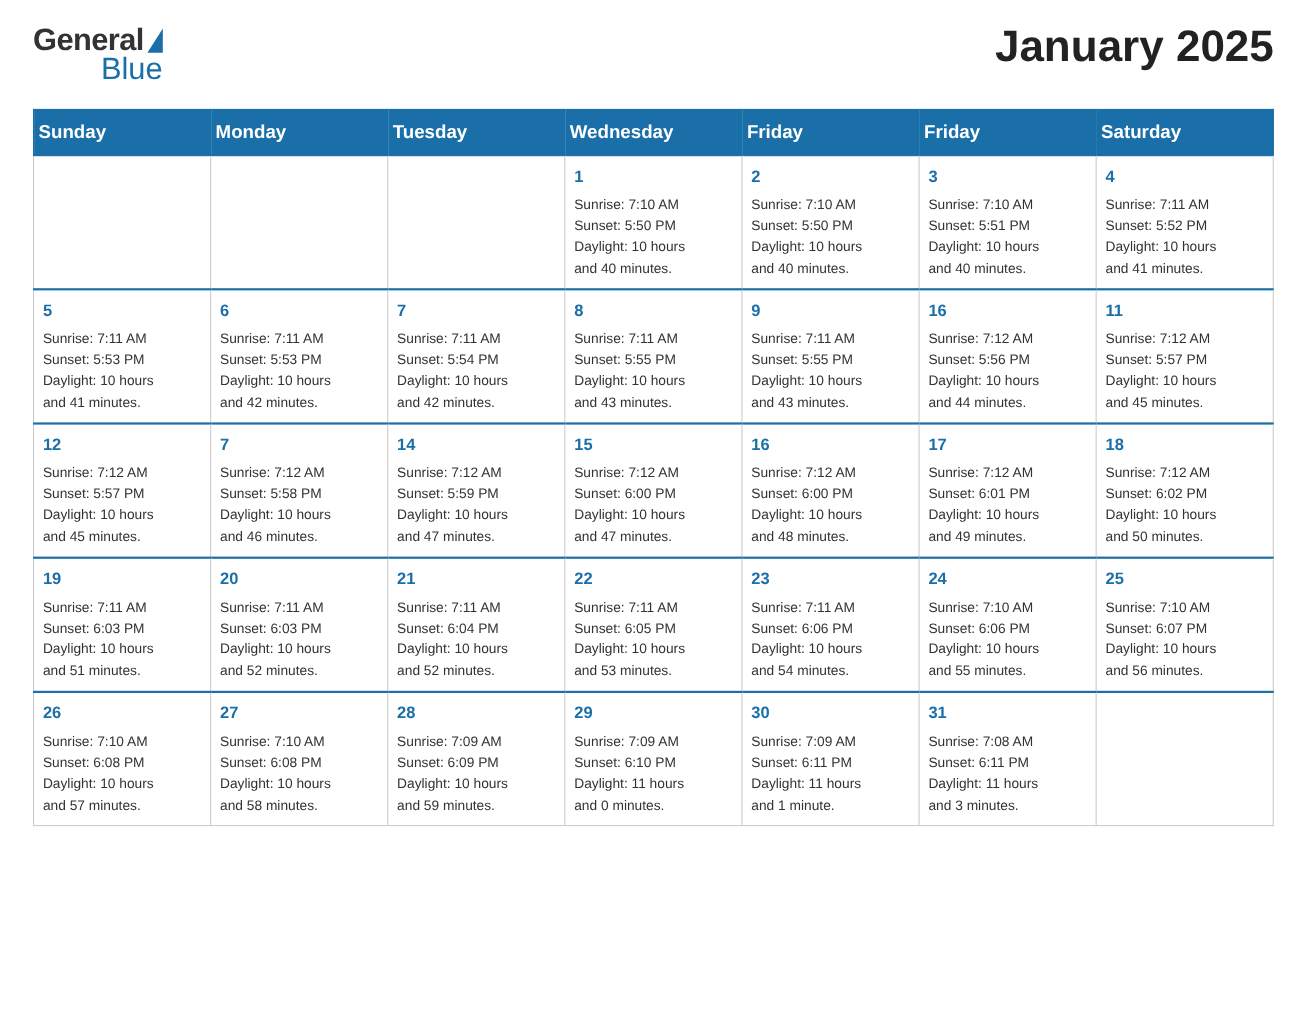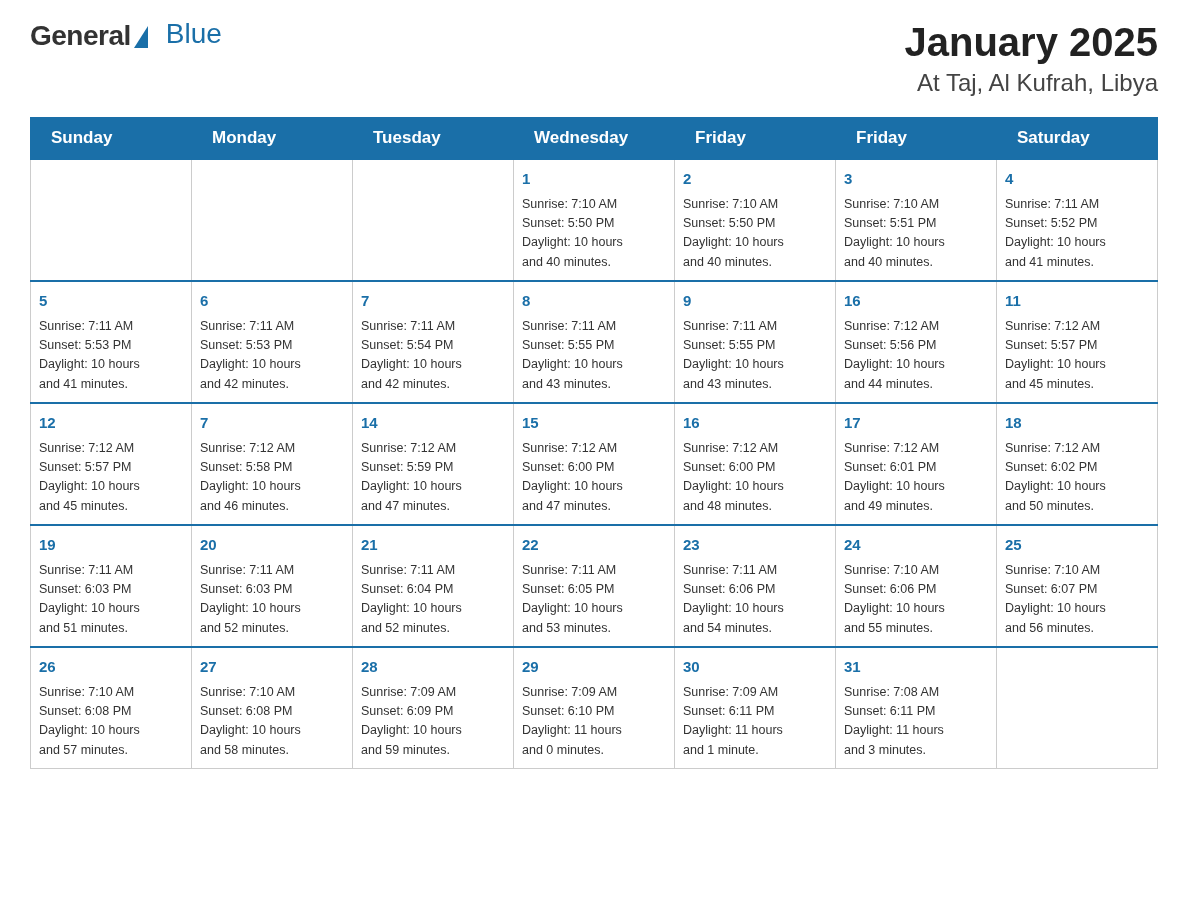--- a/index.html
+++ b/index.html
@@ -11,23 +11,22 @@
       padding: 20px 30px;
     }
     .header {
       display: flex;
       justify-content: space-between;
       align-items: flex-start;
       margin-bottom: 20px;
     }
     .logo {
       display: flex;
-      flex-direction: row;
-      align-items: center;
-      gap: 16px;
+      flex-direction: column;
+      align-items: flex-end;
     }
     .logo-top {
       display: flex;
       align-items: center;
     }
     .logo-general {
       font-size: 28px;
       font-weight: bold;
       color: #333;
       letter-spacing: -0.5px;
@@ -63,21 +62,21 @@
       margin-top: 5px;
     }
     .calendar {
       width: 100%;
       border-collapse: collapse;
       border: 1px solid #ccc;
     }
     .calendar th {
       background-color: #1a6fa8;
       color: #fff;
-      padding: 10px 20px;
+      padding: 10px 4px;
       text-align: left;
       font-size: 17px;
       font-weight: bold;
       border: 1px solid #1a6fa8;
     }
     .calendar td {
       vertical-align: top;
       padding: 8px 8px;
       border: 1px solid #ccc;
       width: calc(100% / 7);
@@ -111,21 +110,20 @@
 <div class="header">
   <div class="logo">
     <div class="logo-top">
       <span class="logo-general">General</span>
       <span class="logo-triangle"></span>
     </div>
     <span class="logo-blue-line">Blue</span>
   </div>
   <div class="title-section">
     <div class="month-title">January 2025</div>
-    <div class="location-title">At Taj, Al Kufrah, Libya</div>
   </div>
 </div>
 
 <table class="calendar">
   <thead>
     <tr>
       <th>Sunday</th>
       <th>Monday</th>
       <th>Tuesday</th>
       <th>Wednesday</th>

